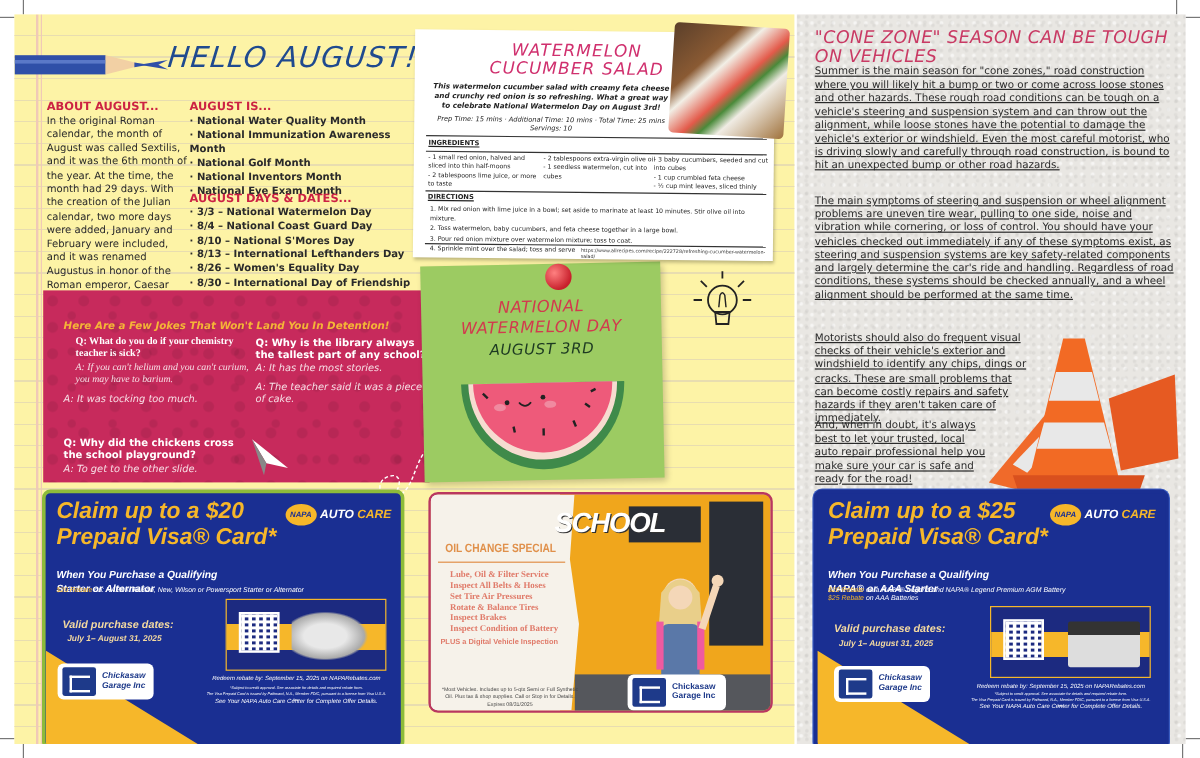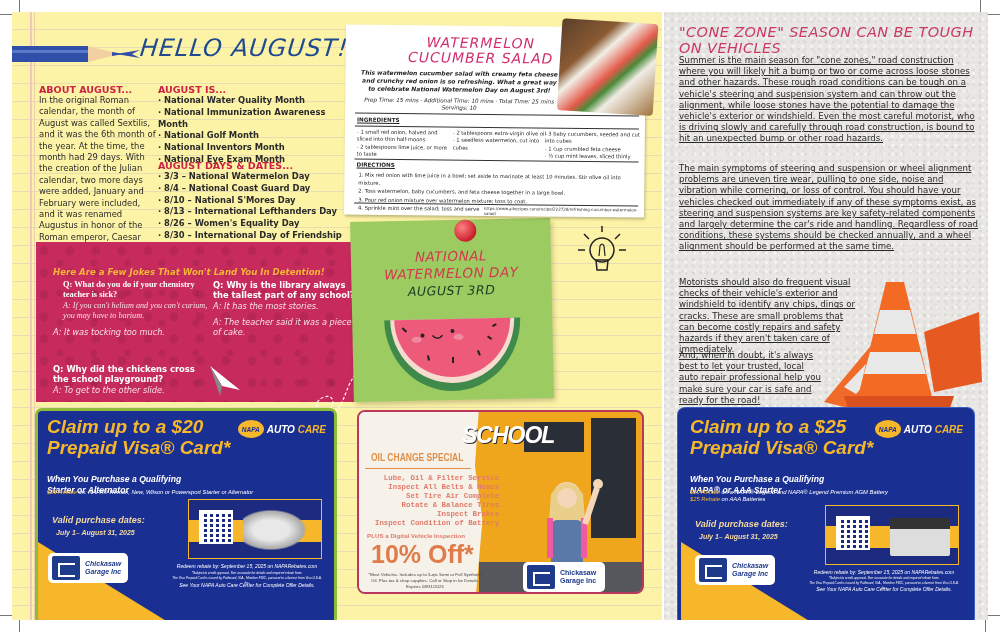--- a/index.html
+++ b/index.html
@@ -147,21 +147,21 @@
     position: absolute; left: 357px; top: 410px; width: 287px; height: 184px;
     border: 2px solid #b93860; border-radius: 8px; overflow: hidden;
     background: linear-gradient(90deg, #f4f0e7 0%, #f4f0e7 38%, #f0a61c 38%, #f0a61c 100%);
   }
   .bus-window { position: absolute; background: #2a2e36; }
   .bts-white { position: absolute; left: 0; top: 0; width: 126px; height: 100%; background: #f6f2ea; clip-path: polygon(0 0, 95% 0, 92% 30%, 98% 60%, 93% 100%, 0 100%); }
   .bts-title1 { position: absolute; left: 10px; top: 10px; font-family: "Liberation Sans", sans-serif; font-weight: bold; font-style: italic; font-size: 23px; color: #f0a61c; text-shadow: 1px 1px 0 #7a4a10; letter-spacing: -1px; }
   .bts-title2 { position: absolute; left: 103px; top: 10px; font-family: "Liberation Sans", sans-serif; font-weight: bold; font-style: italic; font-size: 23px; color: #fff; text-shadow: 1px 1px 0 #333; letter-spacing: -1px; }
   .bts-sub { position: absolute; left: 12px; top: 40px; font-family: "Liberation Sans", sans-serif; font-weight: bold; font-size: 10px; color: #e0904a; transform: scaleX(0.85); transform-origin: left; }
   .bts-line { position: absolute; left: 6px; top: 56px; width: 106px; height: 1px; background: #e0904a; }
-  .bts-list { position: absolute; left: 16px; top: 62px; font-family: Liberation Mono, monospace; font-weight: bold; font-size: 7.4px; line-height: 9px; color: #e07b6a; text-align: right; }
+  .bts-list { position: absolute; left: 16px; top: 62px; font-family: Liberation Serif, serif; font-weight: bold; font-size: 7.4px; line-height: 9px; color: #e07b6a; }
   .bts-plus { position: absolute; left: 8px; top: 120px; font-family: "Liberation Sans", sans-serif; font-weight: bold; font-size: 6.2px; color: #e07b6a; }
   .bts-off { position: absolute; left: 12px; top: 128px; font-family: "Liberation Sans", sans-serif; font-weight: bold; font-size: 25px; color: #e07b4a; }
   .bts-fine { position: absolute; left: 8px; top: 160px; width: 116px; text-align: center; font-family: "Liberation Sans", sans-serif; font-size: 4.4px; line-height: 5.8px; color: #444; }
   .girl { position: absolute; left: 178px; top: 54px; width: 70px; height: 130px; }
 
   
   .cone-title { position: absolute; left: 15px; top: 12px; width: 300px; font-style: italic; font-size: 14.5px; line-height: 16px; color: #c93a64; letter-spacing: 0.4px; }
   .cone-p { position: absolute; left: 15px; font-size: 8.6px; line-height: 11.2px; color: #2a2a2a; text-decoration: underline; }
   .cones { position: absolute; left: 140px; top: 260px; width: 180px; height: 140px; }
 </style>
@@ -332,27 +332,26 @@
       <line x1="48" y1="58" x2="60" y2="22" stroke="#f4d7b8" stroke-width="6"></line>
       <circle cx="61" cy="18" r="5" fill="#f4d7b8"></circle>
     </svg>
     <div class="bts-white"></div>
     <div class="bts-title2">SCHOOL</div>
     <div class="bts-sub">OIL CHANGE SPECIAL</div>
     <div class="bts-line"></div>
     <div class="bts-list">
       <div>Lube, Oil &amp; Filter Service</div>
       <div>Inspect All Belts &amp; Hoses</div>
-      <div>Set Tire Air Complete</div>
+      <div>Set Tire Air Pressures</div>
       <div>Rotate &amp; Balance Tires</div>
       <div>Inspect Brakes</div>
       <div>Inspect Condition of Battery</div>
     </div>
     <div class="bts-plus">PLUS a Digital Vehicle Inspection</div>
-    <div class="bts-off">10% Off*</div>
     <div class="bts-fine">*Most Vehicles. Includes up to 5-qts Semi or Full Synthetic Oil. Plus tax &amp; shop supplies. Call or Stop in for Details. Expires 08/31/2025</div>
     <div class="shop-card" style="left:164px;top:150px;width:82px;">
       <div class="shop-logo"></div>
       <div class="shop-name">
         <div>Chickasaw</div>
         <div>Garage Inc</div>
       </div>
     </div>
   </div>
 </div>

